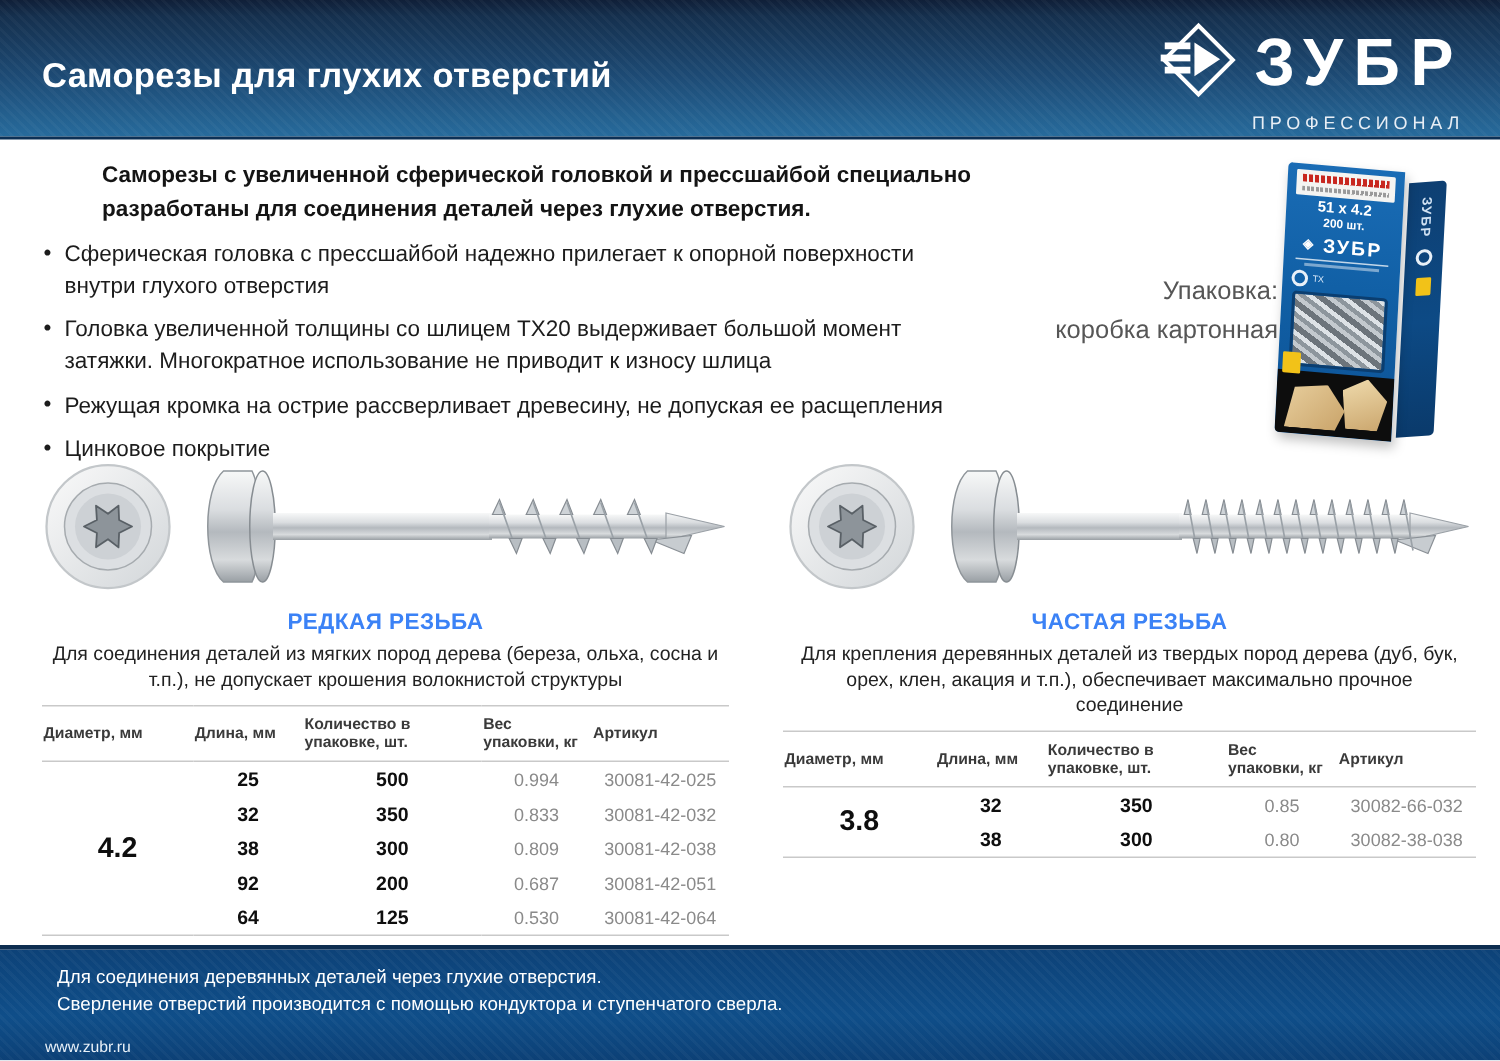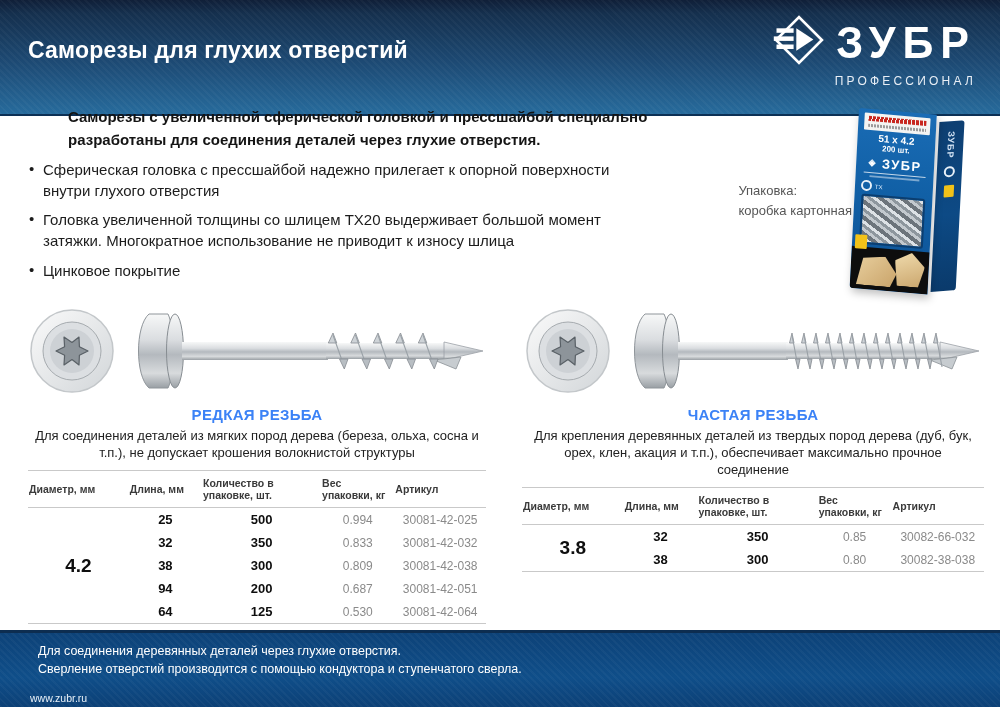--- a/index.html
+++ b/index.html
@@ -1,21 +1,21 @@
 <!DOCTYPE html>
 <html lang="ru"><head>
 <meta charset="utf-8">
 <style>
   * { margin:0; padding:0; box-sizing:border-box; }
   html,body { width:1000px; height:707px; background:#fff; font-family:"Liberation Sans", sans-serif; }
   .page { position:relative; width:1000px; height:707px; overflow:hidden; background:#fff; }
 
   
   .topbar {
-    position:absolute; top:0; left:0; width:1000px; height:116px;
+    position:absolute; top:0; left:0; width:1000px; height:93px;
     background:
       repeating-linear-gradient(45deg, rgba(255,255,255,.03) 0 2px, rgba(0,0,0,0) 2px 5px),
       linear-gradient(180deg,#101f38 0%,#15304e 12%,#1d4a74 55%,#276b9c 100%);
     border-bottom:2px solid #0c3055;
   }
   .page-title {
     position:absolute; left:28px; top:37px; color:#fff;
     font-size:23px; font-weight:bold; letter-spacing:.2px;
   }
   .brand { position:absolute; right:24px; top:13px; text-align:right; color:#fff; }
@@ -30,22 +30,22 @@
   }
   .bullets { position:absolute; left:28px; top:160px; width:630px; list-style:none; }
   .bullets li {
     position:relative; padding-left:15px; margin-bottom:9px;
     font-size:15px; color:#1c1c1c; line-height:1.38;
   }
   .bullets li::before { content:"•"; position:absolute; left:1px; top:-1px; color:#1c1c1c; }
 
   
   .pack-caption {
-    position:absolute; right:148px; top:181px; 
-    color:#565656; font-size:13px; line-height:1.55;
+    position:absolute; right:148px; top:181px; text-align:right;
+    color:#565656; font-size:17px; line-height:1.55;
   }
   .product-box { position:absolute; right:40px; top:112px; width:106px; height:188px; transform:rotate(3deg); }
   .box-side {
     position:absolute; right:0; top:7px; width:25px; height:170px;
     background:linear-gradient(180deg,#0e3f72 0%,#0d4a85 55%,#0a3a6b 100%);
     transform:skewY(-7deg); border-radius:0 3px 3px 0;
     display:flex; flex-direction:column; align-items:center; padding-top:10px; gap:8px;
   }
   .box-side .vtext { color:#cfe0f2; font-size:9px; font-weight:bold; letter-spacing:1px; writing-mode:vertical-rl; }
   .ring { width:11px; height:11px; border:2px solid #e8f0f8; border-radius:50%; }
@@ -132,20 +132,21 @@
         <span class="brand-name">ЗУБР</span>
       </div>
       <div class="brand-sub">ПРОФЕССИОНАЛ</div>
     </div>
   </header>
 
   <p class="intro">Саморезы с увеличенной сферической головкой и прессшайбой специально разработаны для соединения деталей через глухие отверстия.</p>
   <ul class="bullets">
     <li>Сферическая головка с прессшайбой надежно прилегает к опорной поверхности внутри глухого отверстия</li>
     <li>Головка увеличенной толщины со шлицем ТХ20 выдерживает большой момент затяжки. Многократное использование не приводит к износу шлица</li>
+    <li>Режущая кромка на острие рассверливает древесину, не допуская ее расщепления</li>
     <li>Цинковое покрытие</li>
   </ul>
 
   <div class="pack-caption">
     <div>Упаковка:</div>
     <div>коробка картонная</div>
   </div>
   <div class="product-box">
     <div class="box-side">
       <span class="vtext">ЗУБР</span>
@@ -255,21 +256,21 @@
           <td class="g">0.833</td>
           <td class="g">30081-42-032</td>
         </tr>
         <tr>
           <td class="b">38</td>
           <td class="b">300</td>
           <td class="g">0.809</td>
           <td class="g">30081-42-038</td>
         </tr>
         <tr>
-          <td class="b">94</td>
+          <td class="b">92</td>
           <td class="b">200</td>
           <td class="g">0.687</td>
           <td class="g">30081-42-051</td>
         </tr>
         <tr class="last">
           <td class="b">64</td>
           <td class="b">125</td>
           <td class="g">0.530</td>
           <td class="g">30081-42-064</td>
         </tr>

